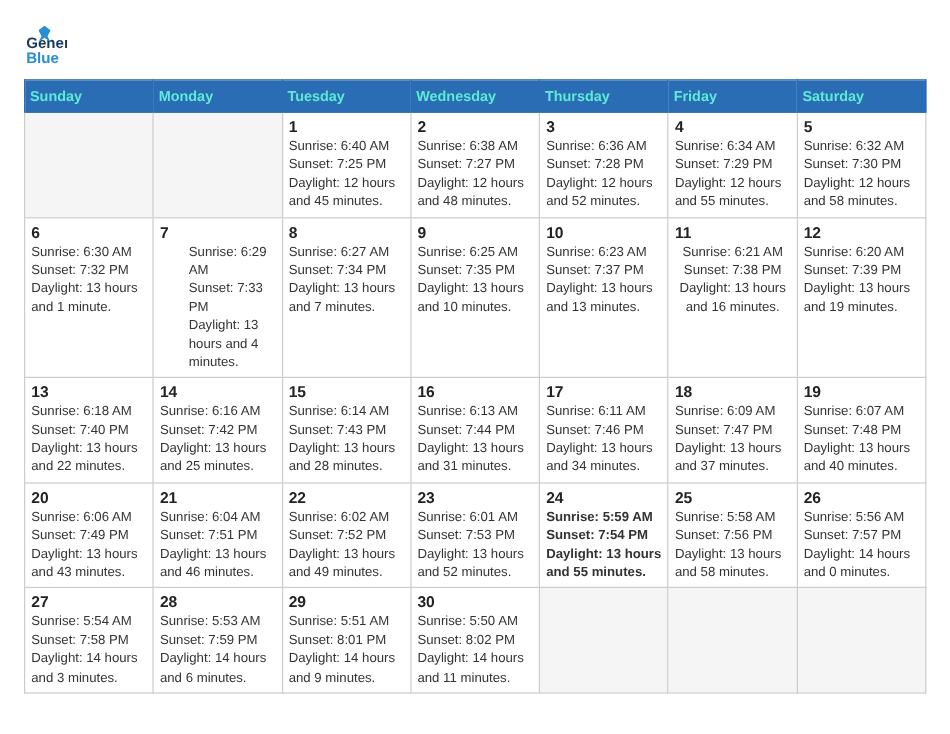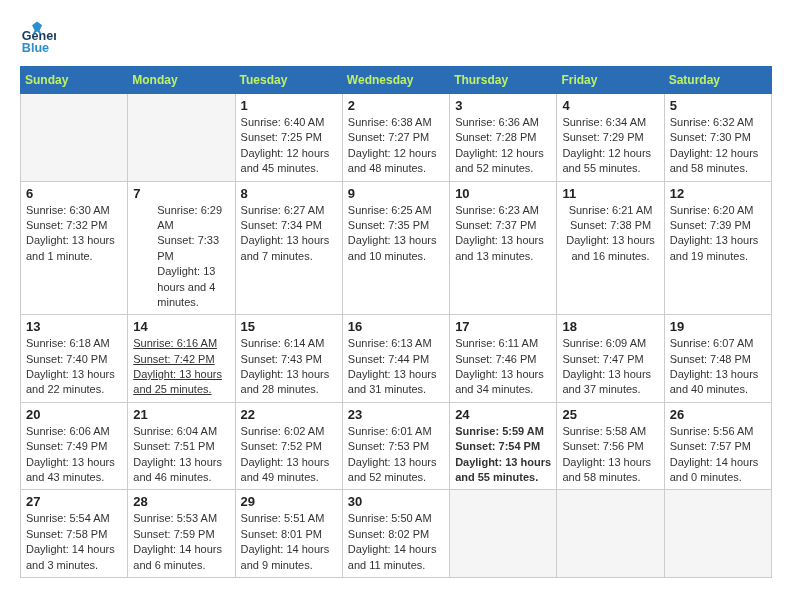--- a/index.html
+++ b/index.html
@@ -37,21 +37,21 @@
       font-size: 14px;
       color: #444;
     }
     .calendar {
       width: 100%;
       border-collapse: collapse;
       font-size: 11px;
     }
     .calendar th {
       background: #2a6db5;
-      color: #bef264;
+      color: #5eead4;
       padding: 6px 4px;
       text-align: left;
       font-size: 12px;
       font-weight: bold;
       border: 1px solid #2a6db5;
     }
     .calendar td {
       border: 1px solid #ccc;
       vertical-align: top;
       padding: 4px 5px;
@@ -189,21 +189,21 @@
       </tr>
       <tr>
         <td>
           <div class="day-num">13</div>
           <div class="day-info" style="white-space: pre-line;">Sunrise: 6:18 AM
 Sunset: 7:40 PM
 Daylight: 13 hours and 22 minutes.</div>
         </td>
         <td>
           <div class="day-num">14</div>
-          <div class="day-info" style="white-space: pre-line; text-decoration: underline;">Sunrise: 6:16 AM
+          <div class="day-info" style="white-space: pre-line;">Sunrise: 6:16 AM
 Sunset: 7:42 PM
 Daylight: 13 hours and 25 minutes.</div>
         </td>
         <td>
           <div class="day-num">15</div>
           <div class="day-info" style="white-space: pre-line;">Sunrise: 6:14 AM
 Sunset: 7:43 PM
 Daylight: 13 hours and 28 minutes.</div>
         </td>
         <td>

